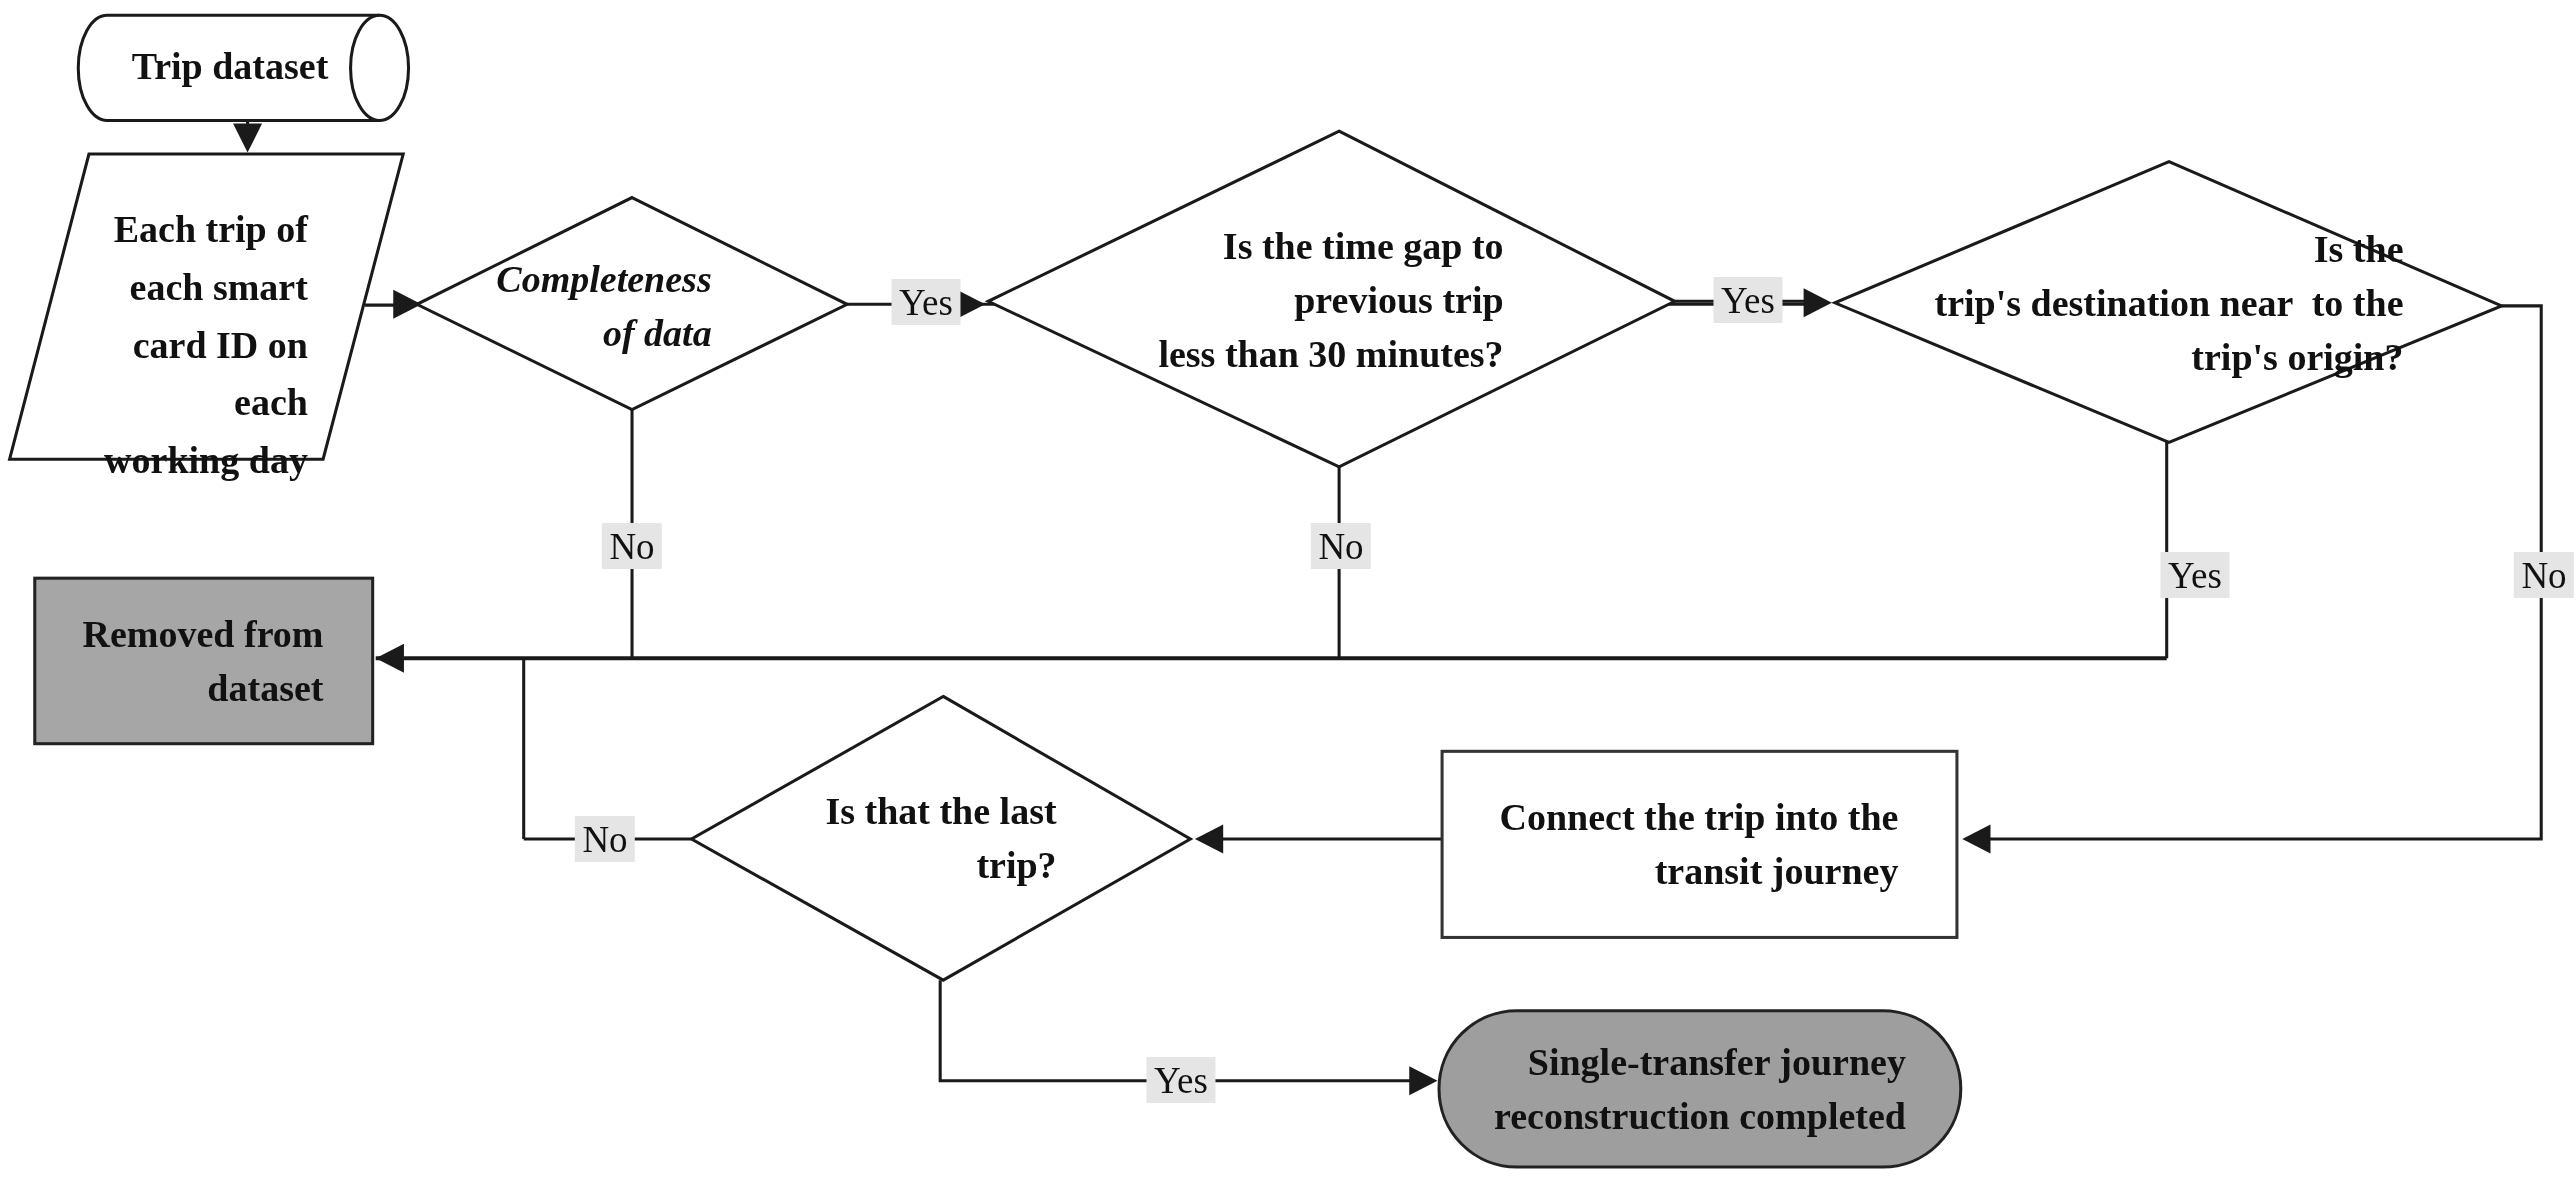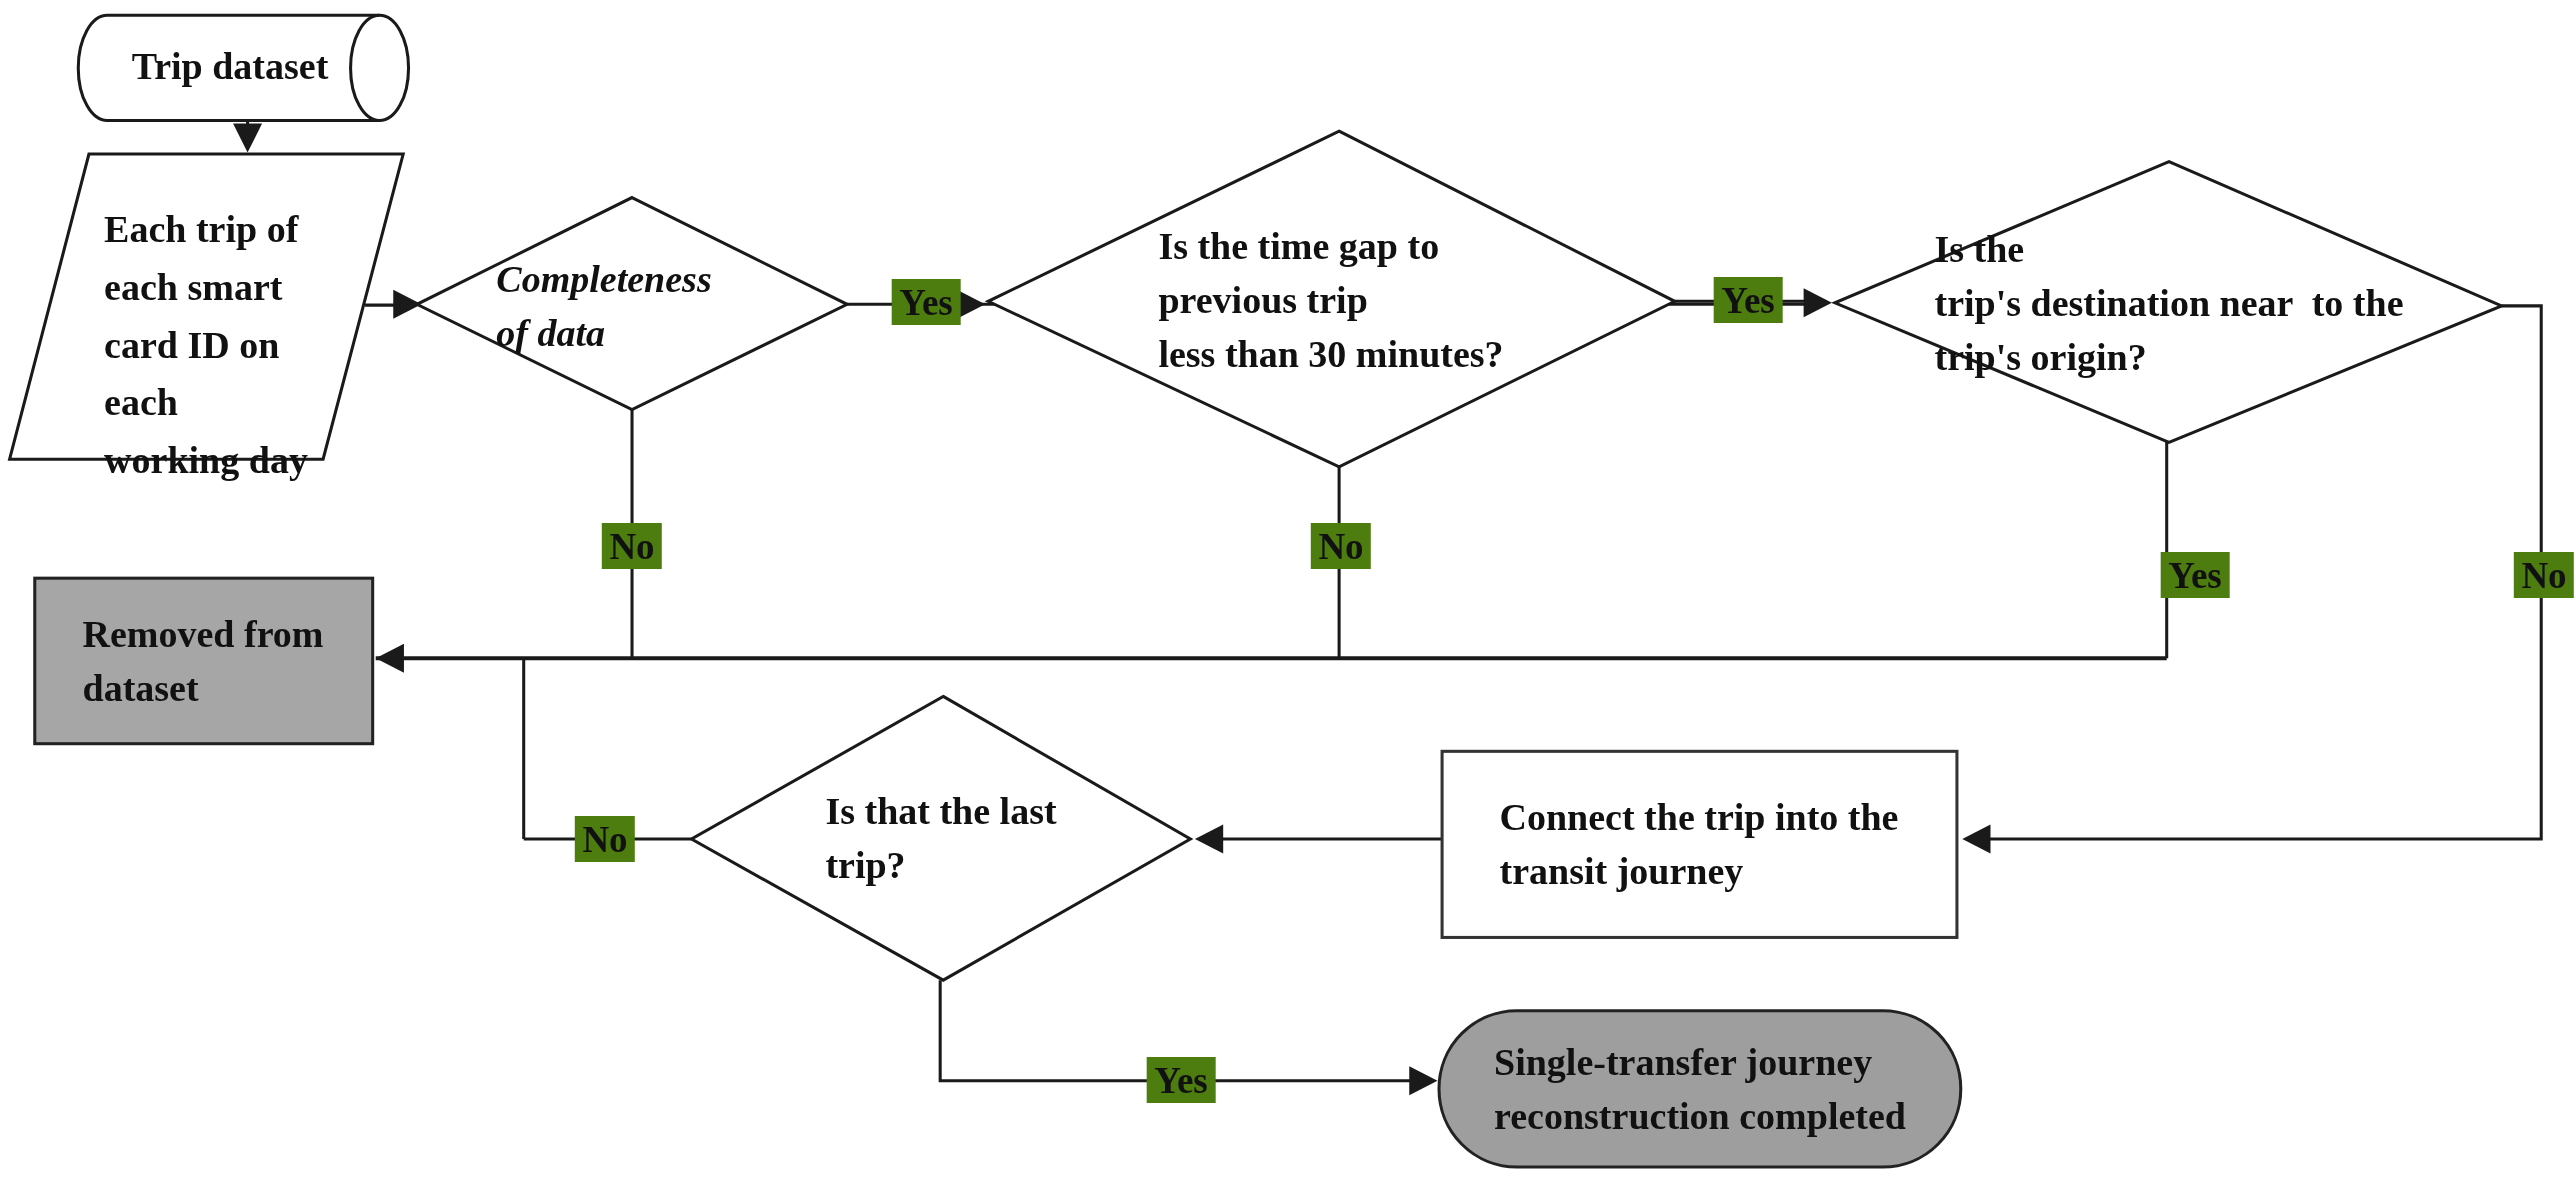--- a/index.html
+++ b/index.html
@@ -7,34 +7,34 @@
     position:relative;
     width:2576px;height:1180px;
     background:#ffffff;
     overflow:hidden;
     font-family:"Liberation Serif","DejaVu Serif",serif;
   }
   .stage svg{position:absolute;left:0;top:0;}
   .node-label{
     position:absolute;
     transform:translate(-50%,-50%);
-    text-align:left;
+    text-align:right;
     white-space:pre;
     font-weight:700;
     font-size:38px;
     line-height:1.42;
     color:#111111;
   }
   .edge-label{
     position:absolute;
     transform:translate(-50%,-50%);
-    font-weight:700;
+    font-weight:400;
     font-size:37px;
     color:#111111;
-    background:#4d7c0f;
+    background:#e5e5e5;
     padding:1.5px 7.6px;
     white-space:nowrap;
   }
 </style>
 </head>
 <body>
 
 <div class="stage">
 
   <svg width="2576" height="1180" viewBox="0 0 3376 1547">

